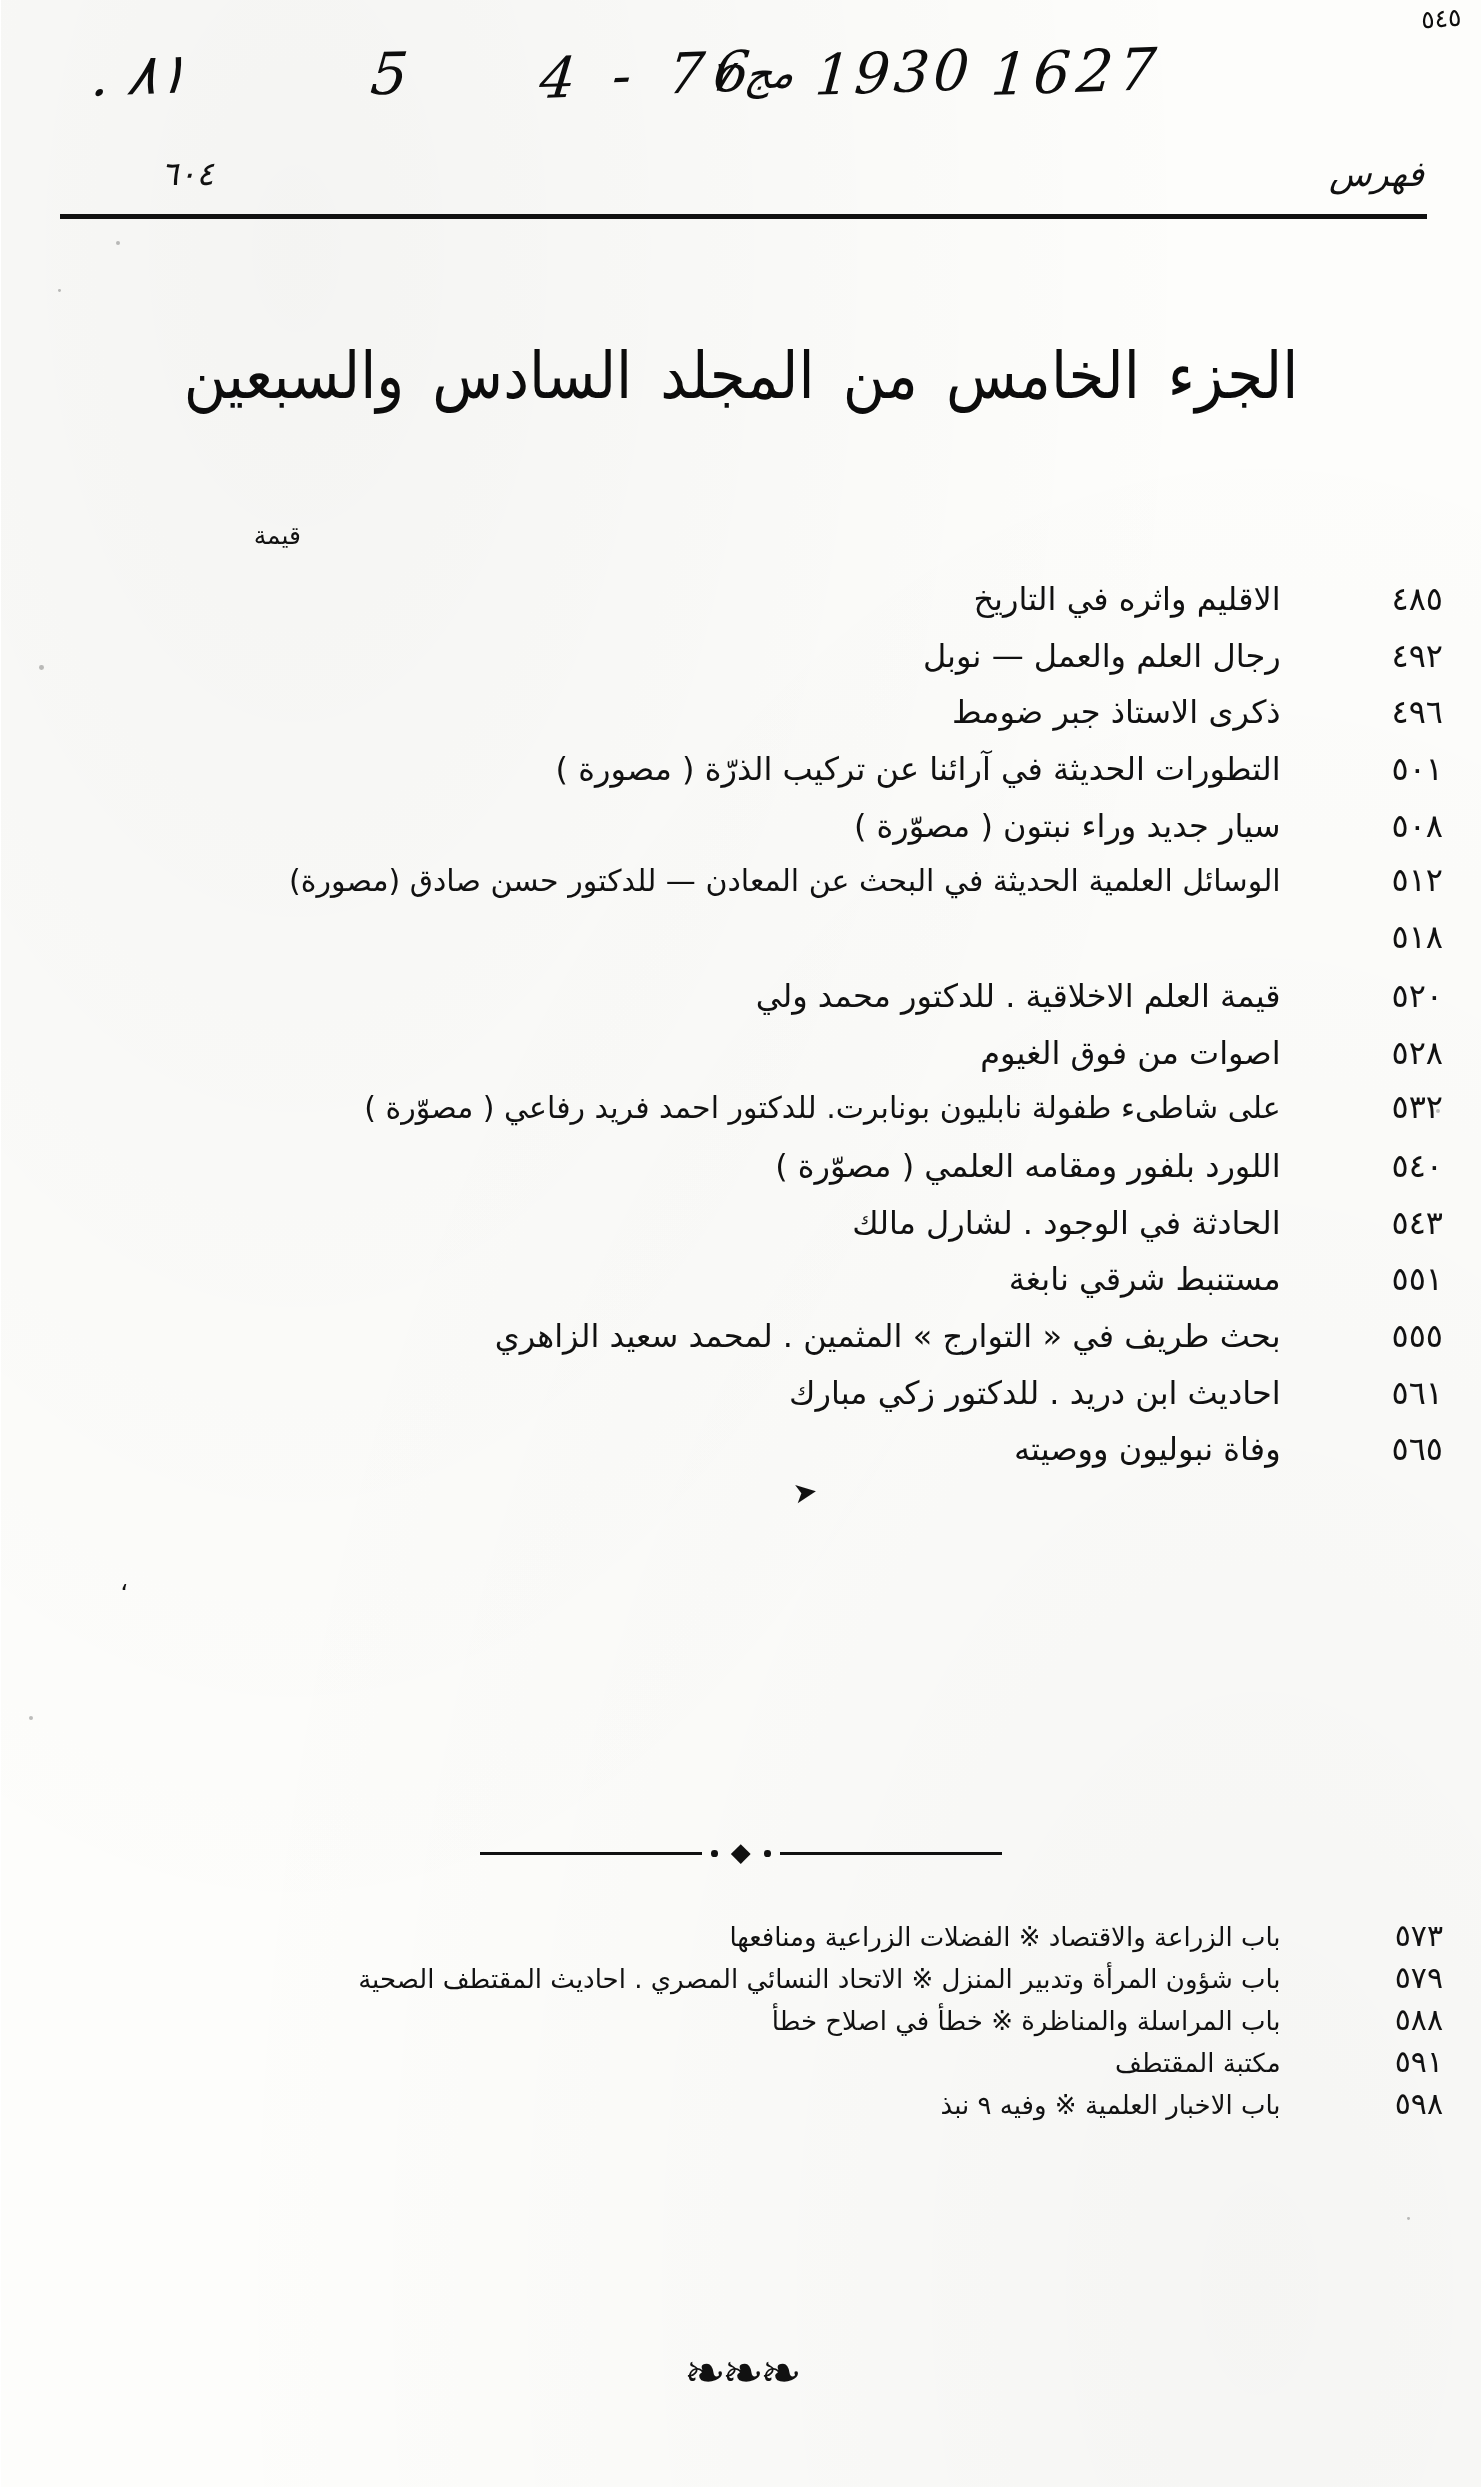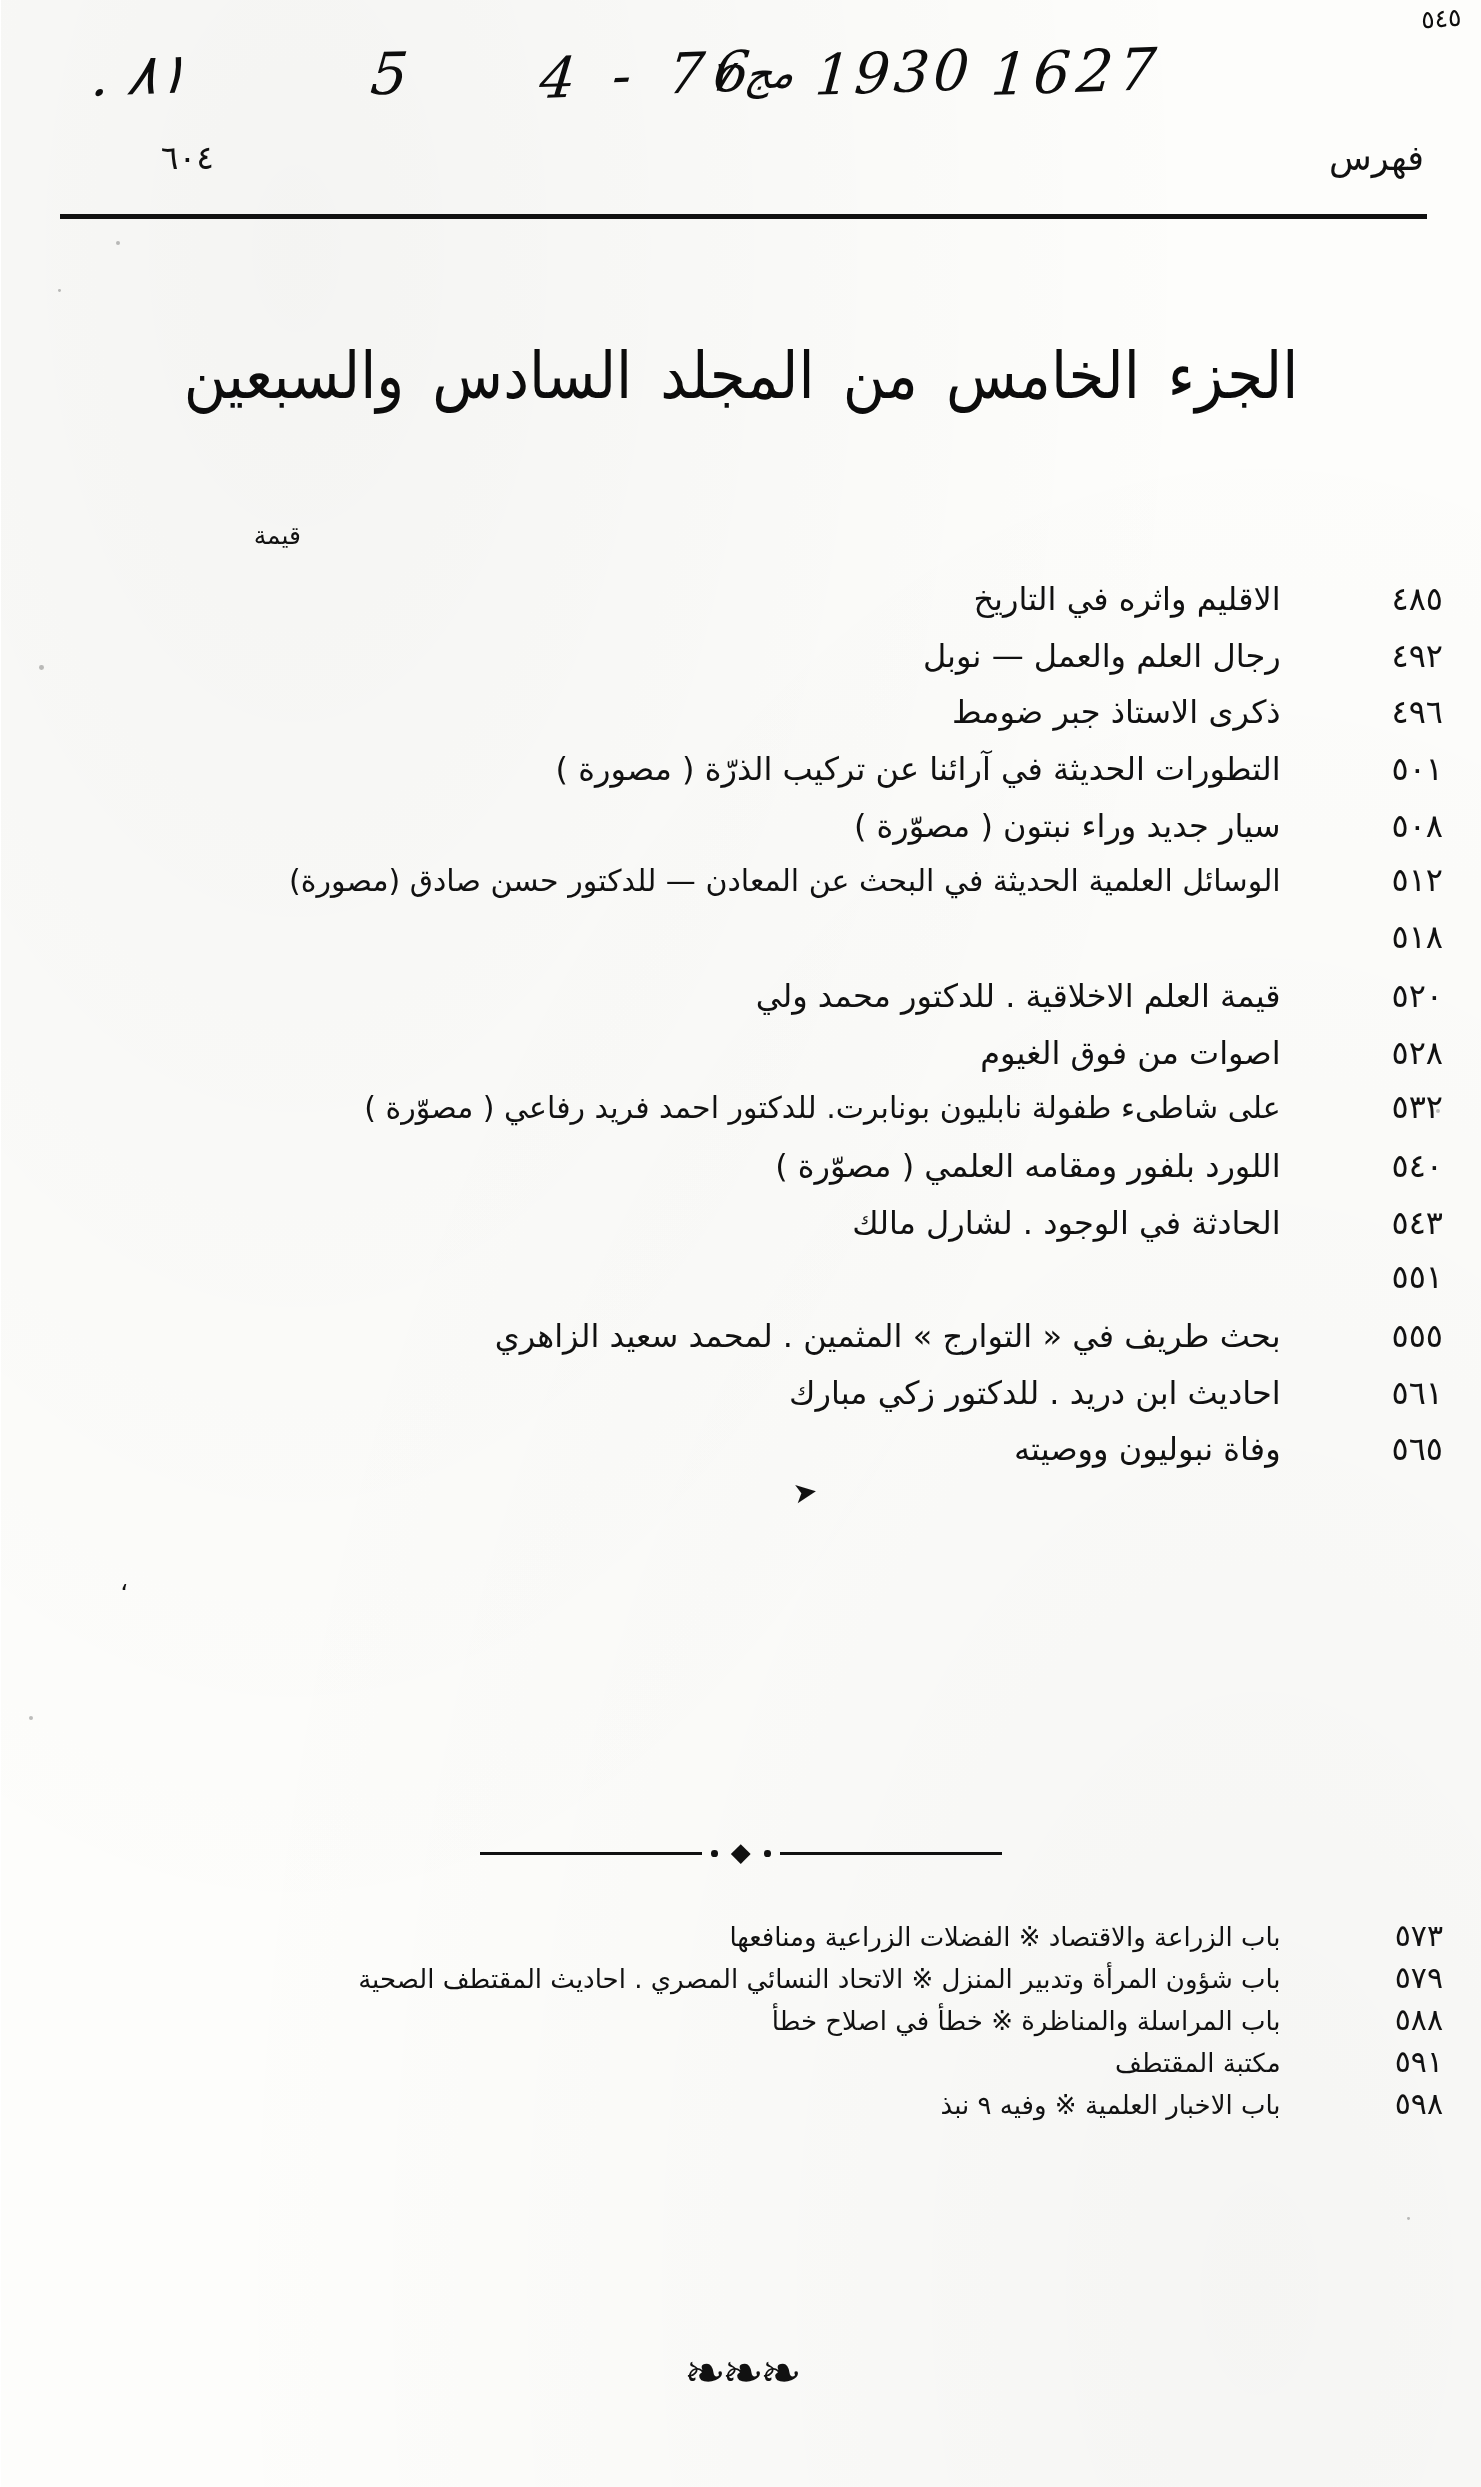--- a/index.html
+++ b/index.html
@@ -90,24 +90,25 @@
     top: 21px;
     left: 92px;
     font-size: 56px;
     letter-spacing: 3.9px;
     transform: rotate(-2deg) skewX(-8deg);
   }
 
   
   .runhead {
     position: absolute;
-    top: 138px;
+    top: 154px;
     left: 58px;
     right: 58px;
     height: 67px;
+    font-style: italic;
   }
   .runhead .folio {
     position: absolute;
     right: 1210px;
     top: 0;
     font-size: 33px;
     font-family: "DejaVu Sans", sans-serif;
     letter-spacing: 1.9px;
   }
   .runhead .word {
@@ -333,20 +334,21 @@
     <div class="entry">
       <span class="page-no">٥٤٠</span>
       <span class="title">اللورد بلفور ومقامه العلمي ( مصوّرة )</span>
     </div>
     <div class="entry">
       <span class="page-no">٥٤٣</span>
       <span class="title">الحادثة في الوجود . لشارل مالك</span>
     </div>
     <div class="entry">
       <span class="page-no">٥٥١</span>
+      <span class="title">مستنبط شرقي نابغة</span>
     </div>
     <div class="entry">
       <span class="page-no">٥٥٥</span>
       <span class="title">بحث طريف في « التوارج » المثمين . لمحمد سعيد الزاهري</span>
     </div>
     <div class="entry">
       <span class="page-no">٥٦١</span>
       <span class="title">احاديث ابن دريد . للدكتور زكي مبارك</span>
     </div>
     <div class="entry">

